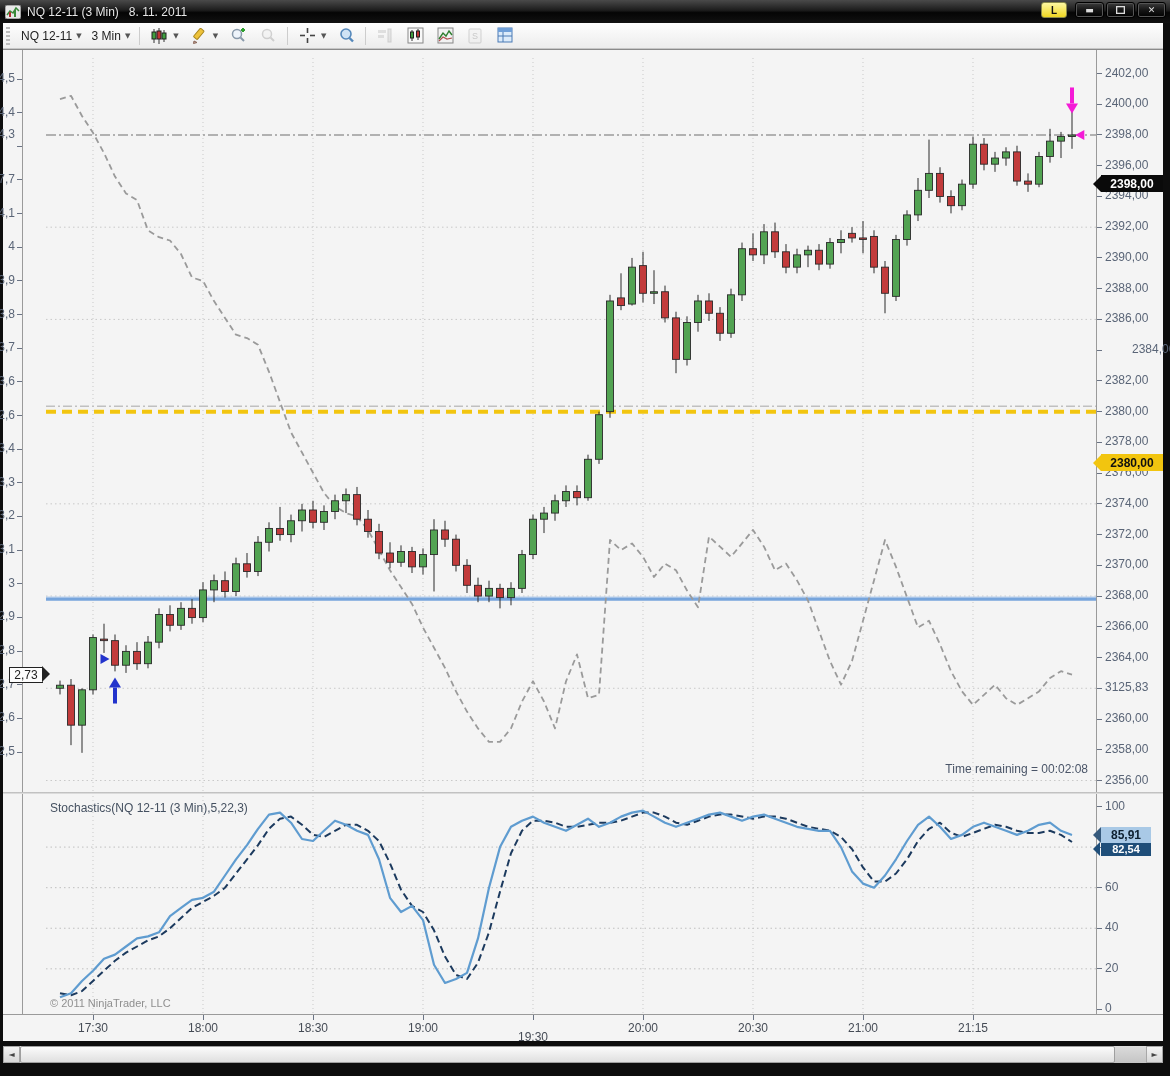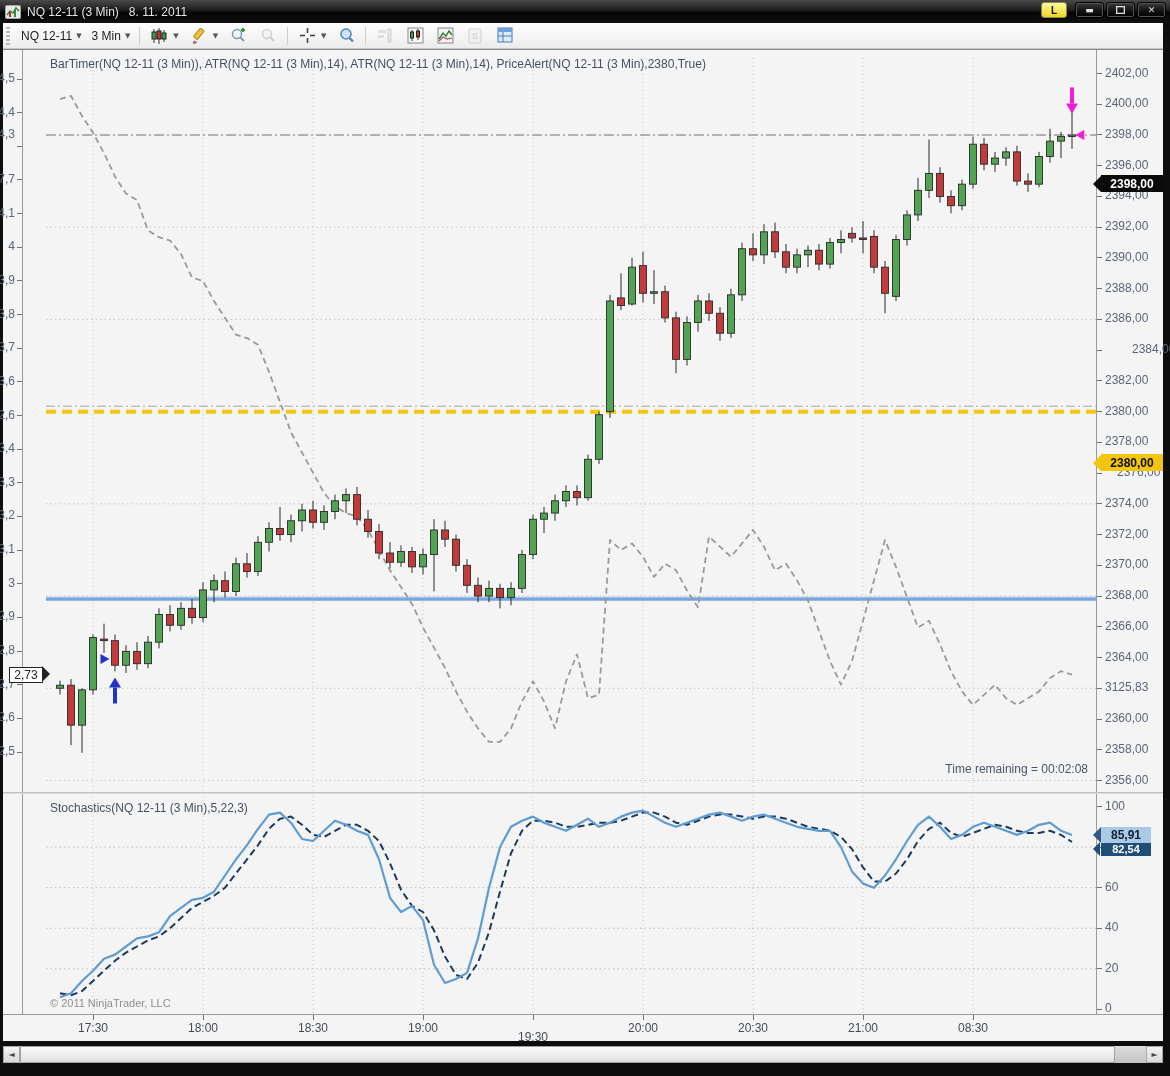--- a/index.html
+++ b/index.html
@@ -282,21 +282,21 @@
         <div class="ylab" style="left: 8px; top: 261.414px;">2386,00</div>
         <div class="tick" style="left: 0px; top: 268.914px; width: 5px; height: 1px;"></div>
         <div class="ylab" style="left: 8px; top: 292.153px; margin-left: 27px;">2384,00</div>
         <div class="tick" style="left: 0px; top: 299.653px; width: 5px; height: 1px;"></div>
         <div class="ylab" style="left: 8px; top: 322.892px;">2382,00</div>
         <div class="tick" style="left: 0px; top: 330.392px; width: 5px; height: 1px;"></div>
         <div class="ylab" style="left: 8px; top: 353.631px;">2380,00</div>
         <div class="tick" style="left: 0px; top: 361.131px; width: 5px; height: 1px;"></div>
         <div class="ylab" style="left: 8px; top: 384.37px;">2378,00</div>
         <div class="tick" style="left: 0px; top: 391.87px; width: 5px; height: 1px;"></div>
-        <div class="ylab" style="left: 20px; top: 415.11px;">2376,00</div>
+        <div class="ylab" style="left: 8px; top: 415.11px;">2376,00</div>
         <div class="tick" style="left: 0px; top: 422.61px; width: 5px; height: 1px;"></div>
         <div class="ylab" style="left: 8px; top: 445.849px;">2374,00</div>
         <div class="tick" style="left: 0px; top: 453.349px; width: 5px; height: 1px;"></div>
         <div class="ylab" style="left: 8px; top: 476.588px;">2372,00</div>
         <div class="tick" style="left: 0px; top: 484.088px; width: 5px; height: 1px;"></div>
         <div class="ylab" style="left: 8px; top: 507.327px;">2370,00</div>
         <div class="tick" style="left: 0px; top: 514.827px; width: 5px; height: 1px;"></div>
         <div class="ylab" style="left: 8px; top: 538.066px;">2368,00</div>
         <div class="tick" style="left: 0px; top: 545.566px; width: 5px; height: 1px;"></div>
         <div class="ylab" style="left: 8px; top: 568.806px;">2366,00</div>
@@ -552,21 +552,20 @@
         <line x1="817" y1="2" x2="817" y2="220" stroke="#c9c9c9" stroke-width="1" stroke-dasharray="1 3"></line>
         <line x1="927" y1="2" x2="927" y2="220" stroke="#c9c9c9" stroke-width="1" stroke-dasharray="1 3"></line>
         <line x1="0" y1="53.08" x2="1050" y2="53.08" stroke="#bfbfbf" stroke-width="1" stroke-dasharray="1.5 3"></line>
         <line x1="0" y1="93.66" x2="1050" y2="93.66" stroke="#bfbfbf" stroke-width="1" stroke-dasharray="1.5 3"></line>
         <line x1="0" y1="134.24" x2="1050" y2="134.24" stroke="#bfbfbf" stroke-width="1" stroke-dasharray="1.5 3"></line>
         <line x1="0" y1="174.82" x2="1050" y2="174.82" stroke="#bfbfbf" stroke-width="1" stroke-dasharray="1.5 3"></line>
         <polyline points="14,199.2 25,201.2 36,197.1 47,187.0 58,176.8 69,166.7 80,158.6 91,152.5 102,146.4 113,142.4 124,134.2 135,124.1 146,113.9 157,107.9 168,101.8 179,93.7 190,79.5 201,65.3 212,51.1 223,34.8 234,24.7 245,22.6 256,30.8 267,40.9 278,42.9 289,36.8 300,30.8 311,30.8 322,36.8 333,47.0 344,69.3 355,95.7 366,111.9 377,118.0 388,136.3 399,162.6 410,180.9 421,185.0 432,168.7 443,138.3 454,97.7 465,59.2 476,36.8 487,26.7 498,26.7 509,28.7 520,32.8 531,32.8 542,30.8 553,28.7 564,28.7 575,26.7 586,22.6 597,18.6 608,18.6 619,22.6 630,28.7 641,30.8 652,26.7 663,22.6 674,20.6 685,20.6 696,22.6 707,24.7 718,22.6 729,22.6 740,24.7 751,28.7 762,32.8 773,34.8 784,36.8 795,42.9 806,55.1 817,73.4 828,87.6 839,87.6 850,79.5 861,65.3 872,47.0 883,34.8 894,28.7 905,38.9 916,42.9 927,38.9 938,34.8 949,30.8 960,32.8 971,36.8 982,38.9 993,38.9 1004,36.8 1015,40.9 1026,48.0" fill="none" stroke="#1c3a5e" stroke-width="2" stroke-dasharray="7 4" stroke-linejoin="round"></polyline>
         <polyline points="14,203.2 25,199.2 36,187.0 47,176.8 58,164.7 69,160.6 80,152.5 91,144.4 102,142.4 113,138.3 124,122.1 135,113.9 146,105.8 157,103.8 168,97.7 179,81.5 190,65.3 201,51.1 212,34.8 223,20.6 234,18.6 245,28.7 256,45.0 267,47.0 278,36.8 289,26.7 300,30.8 311,36.8 322,40.9 333,65.3 344,103.8 355,118.0 366,111.9 377,126.1 388,170.8 399,189.0 410,185.0 421,178.9 432,144.4 443,93.7 454,53.1 465,32.8 476,26.7 487,22.6 498,28.7 509,32.8 520,36.8 531,30.8 542,24.7 553,32.8 564,28.7 575,22.6 586,18.6 597,16.6 608,22.6 619,28.7 630,32.8 641,28.7 652,24.7 663,20.6 674,18.6 685,22.6 696,26.7 707,22.6 718,20.6 729,24.7 740,28.7 751,32.8 762,34.8 773,36.8 784,36.8 795,53.1 806,77.4 817,89.6 828,93.7 839,81.5 850,65.3 861,47.0 872,30.8 883,22.6 894,32.8 905,45.0 916,40.9 927,32.8 938,28.7 949,32.8 960,36.8 971,40.9 982,36.8 993,30.8 1004,28.7 1015,36.8 1026,41.1" fill="none" stroke="#5f9cd0" stroke-width="2.2" stroke-linejoin="round"></polyline>
       </svg>
 
-    <div class="hdr">BarTimer(NQ 12-11 (3 Min)), ATR(NQ 12-11 (3 Min),14), ATR(NQ 12-11 (3 Min),14), PriceAlert(NQ 12-11 (3 Min),2380,True)</div>
     <div class="time-remaining">Time remaining = 00:02:08</div>
     <div class="stoch-label">Stochastics(NQ 12-11 (3 Min),5,22,3)</div>
     <div class="copyright">© 2011 NinjaTrader, LLC</div>
 
     <div class="timeaxis" id="timeaxis">
         <div class="tlab" style="left: 68px;">17:30</div>
         <div class="tick" style="left: 90px; top: 0px; width: 1px; height: 5px;"></div>
         <div class="tlab" style="left: 178px;">18:00</div>
         <div class="tick" style="left: 200px; top: 0px; width: 1px; height: 5px;"></div>
         <div class="tlab" style="left: 288px;">18:30</div>
@@ -574,21 +573,21 @@
         <div class="tlab" style="left: 398px;">19:00</div>
         <div class="tick" style="left: 420px; top: 0px; width: 1px; height: 5px;"></div>
         <div class="tlab" style="left: 508px; margin-top: 9px;">19:30</div>
         <div class="tick" style="left: 530px; top: 0px; width: 1px; height: 5px;"></div>
         <div class="tlab" style="left: 618px;">20:00</div>
         <div class="tick" style="left: 640px; top: 0px; width: 1px; height: 5px;"></div>
         <div class="tlab" style="left: 728px;">20:30</div>
         <div class="tick" style="left: 750px; top: 0px; width: 1px; height: 5px;"></div>
         <div class="tlab" style="left: 838px;">21:00</div>
         <div class="tick" style="left: 860px; top: 0px; width: 1px; height: 5px;"></div>
-        <div class="tlab" style="left: 948px;">08:30</div>
+        <div class="tlab" style="left: 948px;">21:15</div>
         <div class="tick" style="left: 970px; top: 0px; width: 1px; height: 5px;"></div>
       </div>
 
     <div class="tag tag-black">2398,00</div>
     <div class="tag tag-yellow">2380,00</div>
     <div class="tag tag-k">85,91</div>
     <div class="tag tag-d">82,54</div>
     <div class="tag tag-atr">
         <span>2,73</span>
         <span class="inner-arrow"></span>

